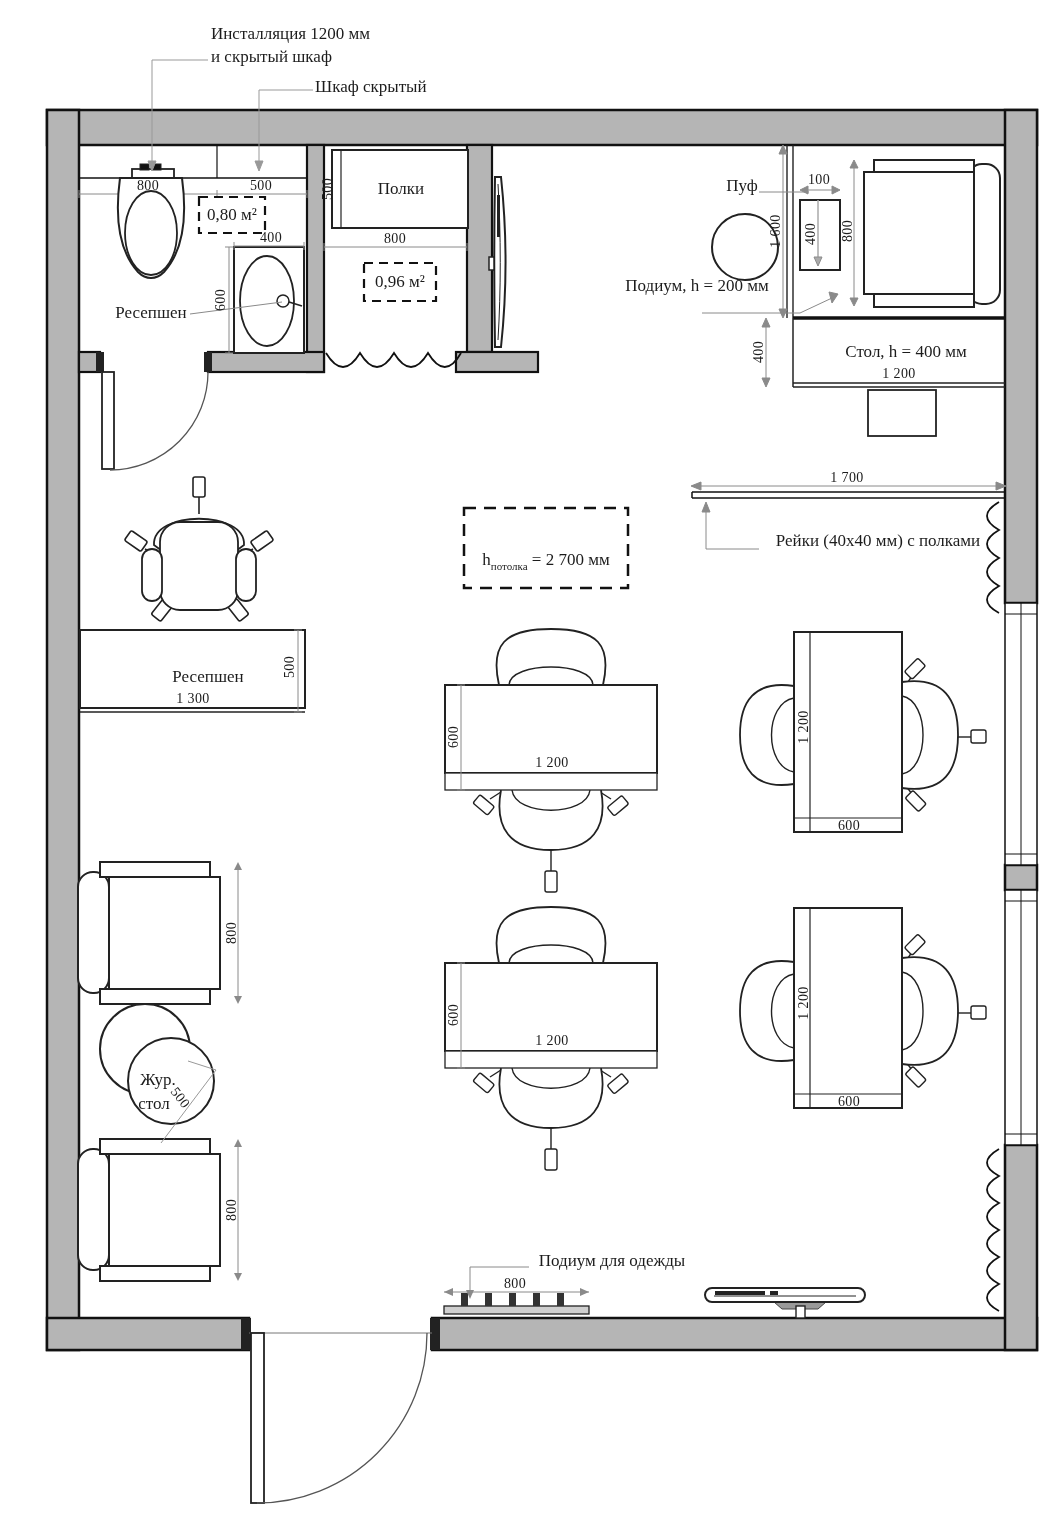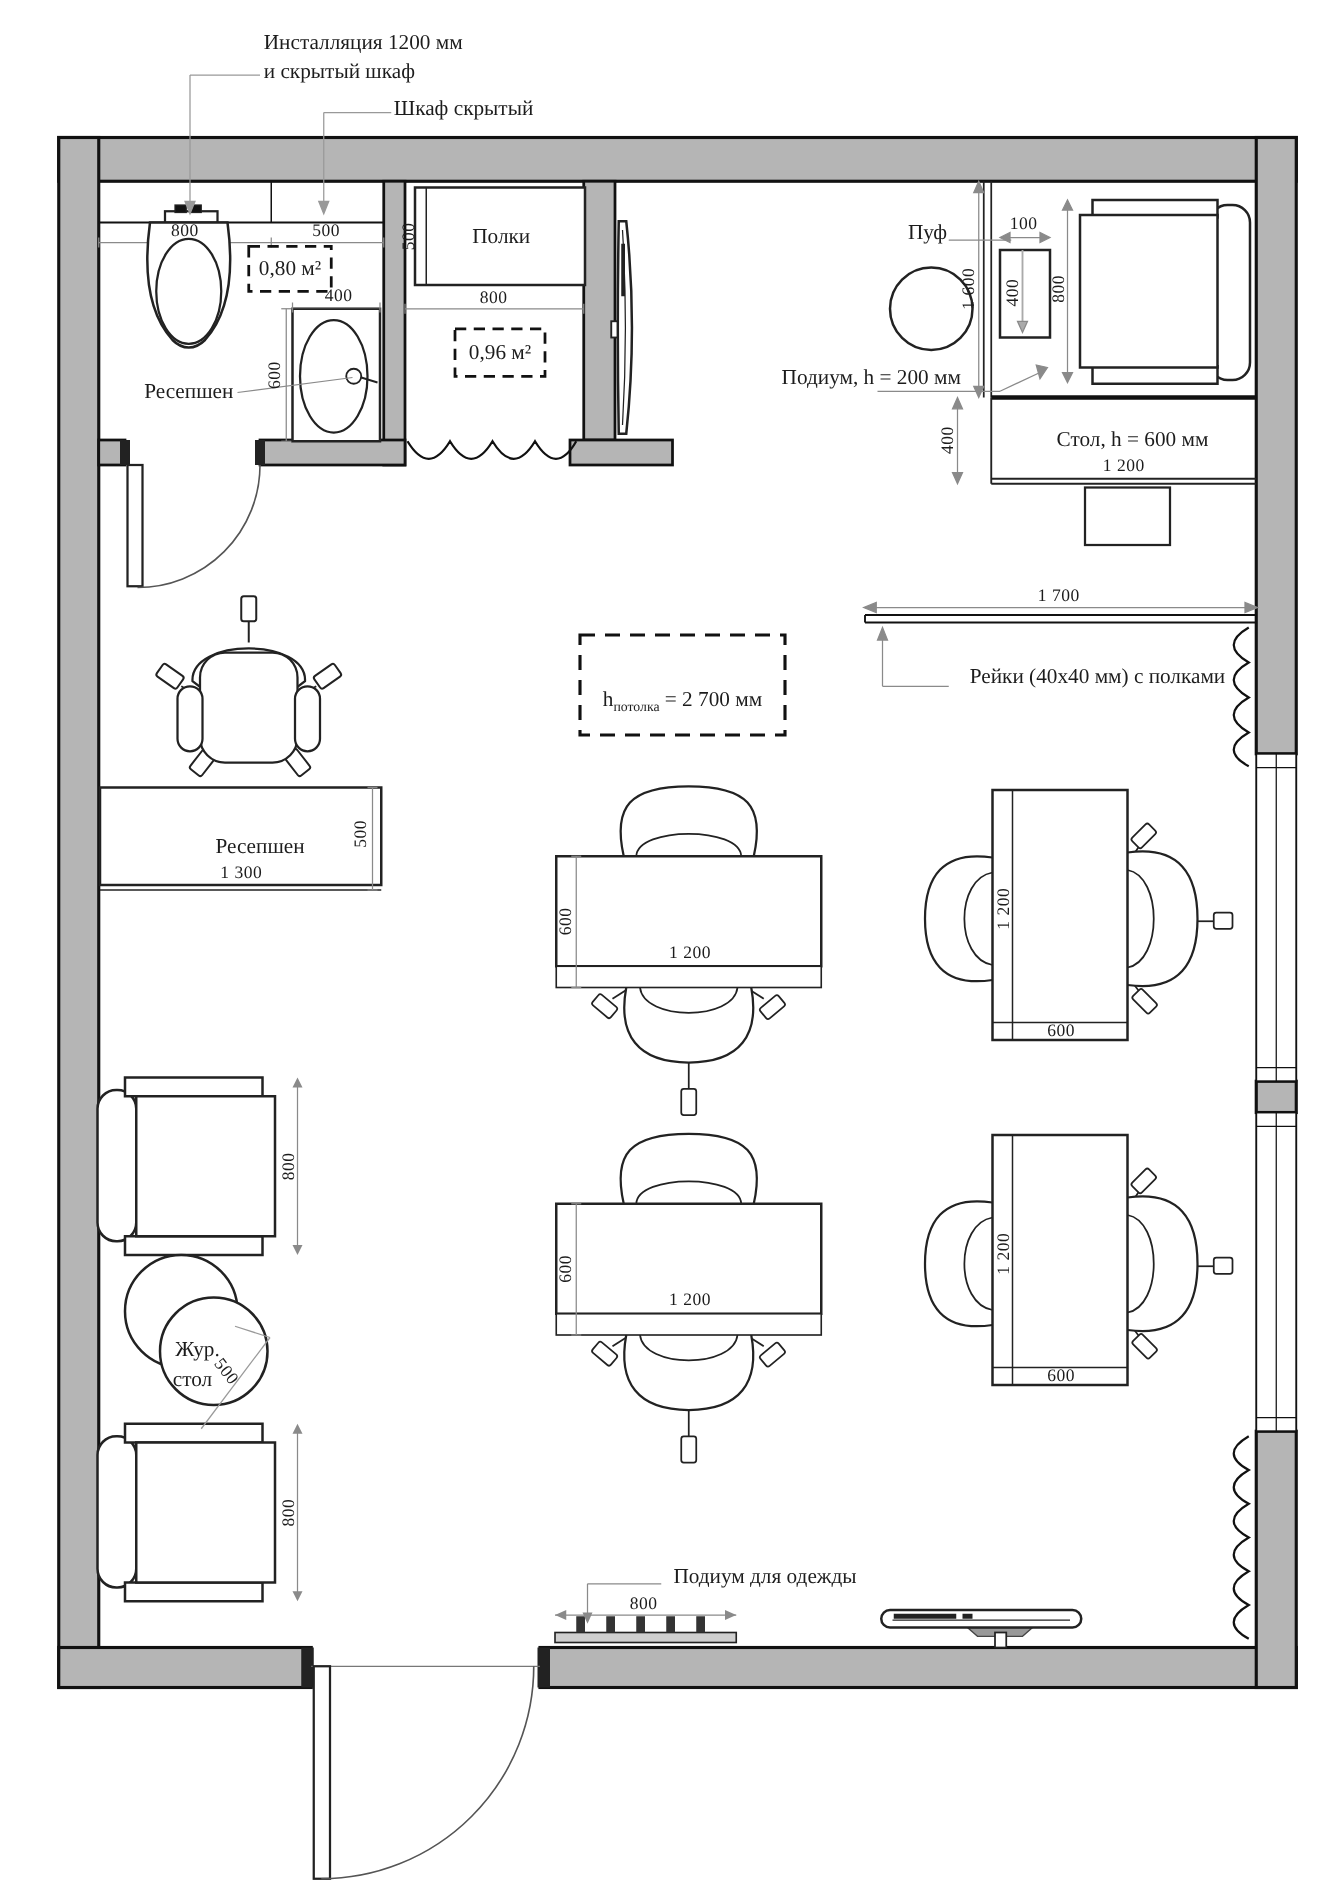--- a/index.html
+++ b/index.html
@@ -322,23 +322,23 @@
 <div class="lbl" style="left:389px;top:189px">Полки</div>
 <div class="dim v" style="left:316px;top:189px">500</div>
 <div class="dim" style="left:383px;top:239px">800</div>
 <div class="lbl" style="left:388px;top:282px">0,96 м²</div>
 
 <div class="lbl" style="left:730px;top:186px">Пуф</div>
 <div class="dim" style="left:807px;top:180px">100</div>
 <div class="dim v" style="left:799px;top:234px">400</div>
 <div class="dim v" style="left:764px;top:231px">1 600</div>
 <div class="dim v" style="left:836px;top:231px">800</div>
-<div class="lbl" style="left:685px;top:302px">Подиум, h = 200 мм</div>
-
-<div class="lbl" style="left:894px;top:352px">Стол, h = 600 мм</div>
+<div class="lbl" style="left:685px;top:286px">Подиум, h = 200 мм</div>
+
+<div class="lbl" style="left:894px;top:352px">Стол, h = 400 мм</div>
 <div class="dim" style="left:887px;top:374px">1 200</div>
 <div class="dim v" style="left:747px;top:352px">400</div>
 
 <div class="dim" style="left:835px;top:478px">1 700</div>
 <div class="lbl" style="left:866px;top:541px">Рейки (40x40 мм) с полками</div>
 
 <div class="lbl" style="left:534px;top:561px"><span>h</span><sub class="cl">потолка</sub><span> = 2 700 мм</span></div>
 
 <div class="lbl" style="left:196px;top:677px">Ресепшен</div>
 <div class="dim" style="left:181px;top:699px">1 300</div>

